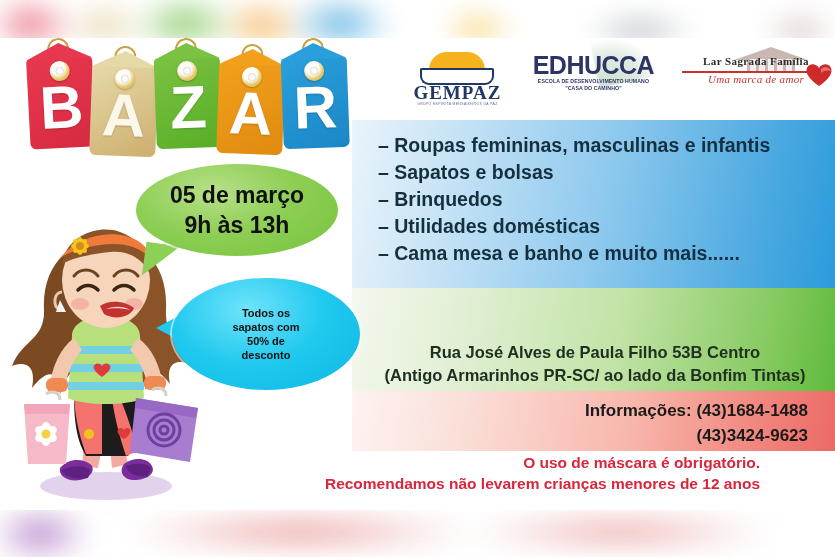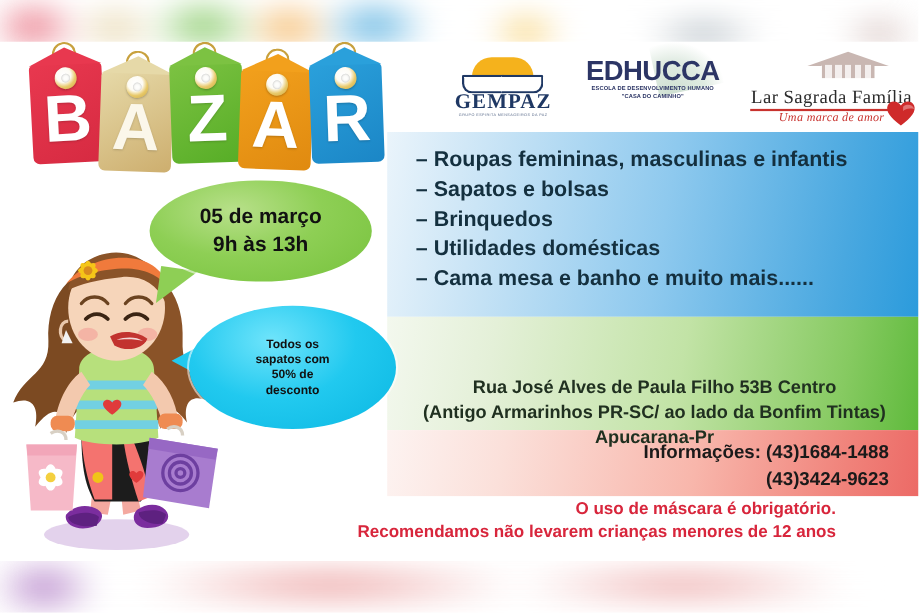--- a/index.html
+++ b/index.html
@@ -105,40 +105,40 @@
               letter-spacing:-.5px; color:#2c3565; line-height:26px; position:relative; }
   .edh-sub { font-size:5.2px; font-weight:700; color:#2c3565; letter-spacing:.1px; line-height:7px; position:relative; }
 
   #logo-lar { width:160px; }
   .lar-house { position:absolute; left:52px; top:-5px; width:74px; height:24px; }
   .lar-roof { position:absolute; left:0; top:0; width:0; height:0;
               border-left:37px solid transparent; border-right:37px solid transparent;
               border-bottom:13px solid #c9b7b2; }
   .lar-cols { position:absolute; left:13px; top:12px; width:48px; height:12px;
               background:repeating-linear-gradient(90deg,#c9b7b2 0 3px, #f4efee 3px 9px); }
-  .lar-name { font-family:"Liberation Serif", serif; font-weight:400; font-size:17px;
+  .lar-name { font-family:"Liberation Serif", serif; font-weight:700; font-size:11px;
               letter-spacing:.4px; color:#2b2b2b; line-height:18px; position:relative;
-              white-space:nowrap;margin-top:28px; }
+              white-space:nowrap; }
   .lar-rule { width:148px; height:1.6px; background:#c8322e; margin:1px auto 0; position:relative; }
   .lar-tag { font-family:"Liberation Serif", serif; font-style:italic; font-size:11px;
              color:#c8322e; line-height:13px; letter-spacing:.3px; position:relative; }
   .lar-heart { position:absolute; right:-4px; bottom:-2px; width:30px; height:28px; }
   .lar-heart svg { width:30px; height:28px; }
 
   
   #bubble-date { position:absolute; left:136px; top:164px; width:202px; height:92px; z-index:6; }
   #bubble-date .ell { position:absolute; inset:0; border-radius:50%;
       background:radial-gradient(ellipse at 38% 30%, #b8e08a 0%, #8ecf55 45%, #76c23c 100%);
       box-shadow:0 0 0 2px rgba(255,255,255,.55); }
   #bubble-date .tail { position:absolute; left:8px; bottom:-22px; width:0; height:0;
       border-top:34px solid #8ecf55; border-right:34px solid transparent;
       transform:rotate(8deg); }
   #bubble-date .txt { position:absolute; inset:0; display:flex; flex-direction:column;
       align-items:center; justify-content:center; gap:3px;
-      font-weight:700; font-size:19px; color:#111; z-index:2; }
+      font-weight:700; font-size:23px; color:#111; z-index:2; }
 
   #bubble-disc { position:absolute; left:172px; top:278px; width:188px; height:112px; z-index:6; }
   #bubble-disc .ell { position:absolute; inset:0; border-radius:50%;
       background:radial-gradient(ellipse at 40% 28%, #6fe4fb 0%, #21c9ef 48%, #0bb7e2 100%);
       box-shadow:0 0 0 2px rgba(255,255,255,.55); }
   #bubble-disc .tail { position:absolute; left:-16px; top:34px; width:0; height:0;
       border-right:30px solid #21c9ef; border-top:16px solid transparent;
       border-bottom:16px solid transparent; }
   #bubble-disc .txt { position:absolute; inset:0; display:flex; flex-direction:column;
       align-items:center; justify-content:center; gap:2px;
@@ -272,21 +272,20 @@
     <li>– Roupas femininas, masculinas e infantis</li>
     <li>– Sapatos e bolsas</li>
     <li>– Brinquedos</li>
     <li>– Utilidades domésticas</li>
     <li>– Cama mesa e banho e muito mais......</li>
   </ul>
 
   <div id="address">
     <div>Rua José Alves de Paula Filho 53B Centro</div>
     <div>(Antigo Armarinhos PR-SC/ ao lado da Bonfim Tintas)</div>
-    <div>Apucarana-Pr</div>
   </div>
 
   <div id="phones">
     <div>Informações: (43)1684-1488</div>
     <div>(43)3424-9623</div>
   </div>
 
   <div id="notice">
     <div>O uso de máscara é obrigatório.</div>
     <div>Recomendamos não levarem crianças menores de 12 anos</div>

